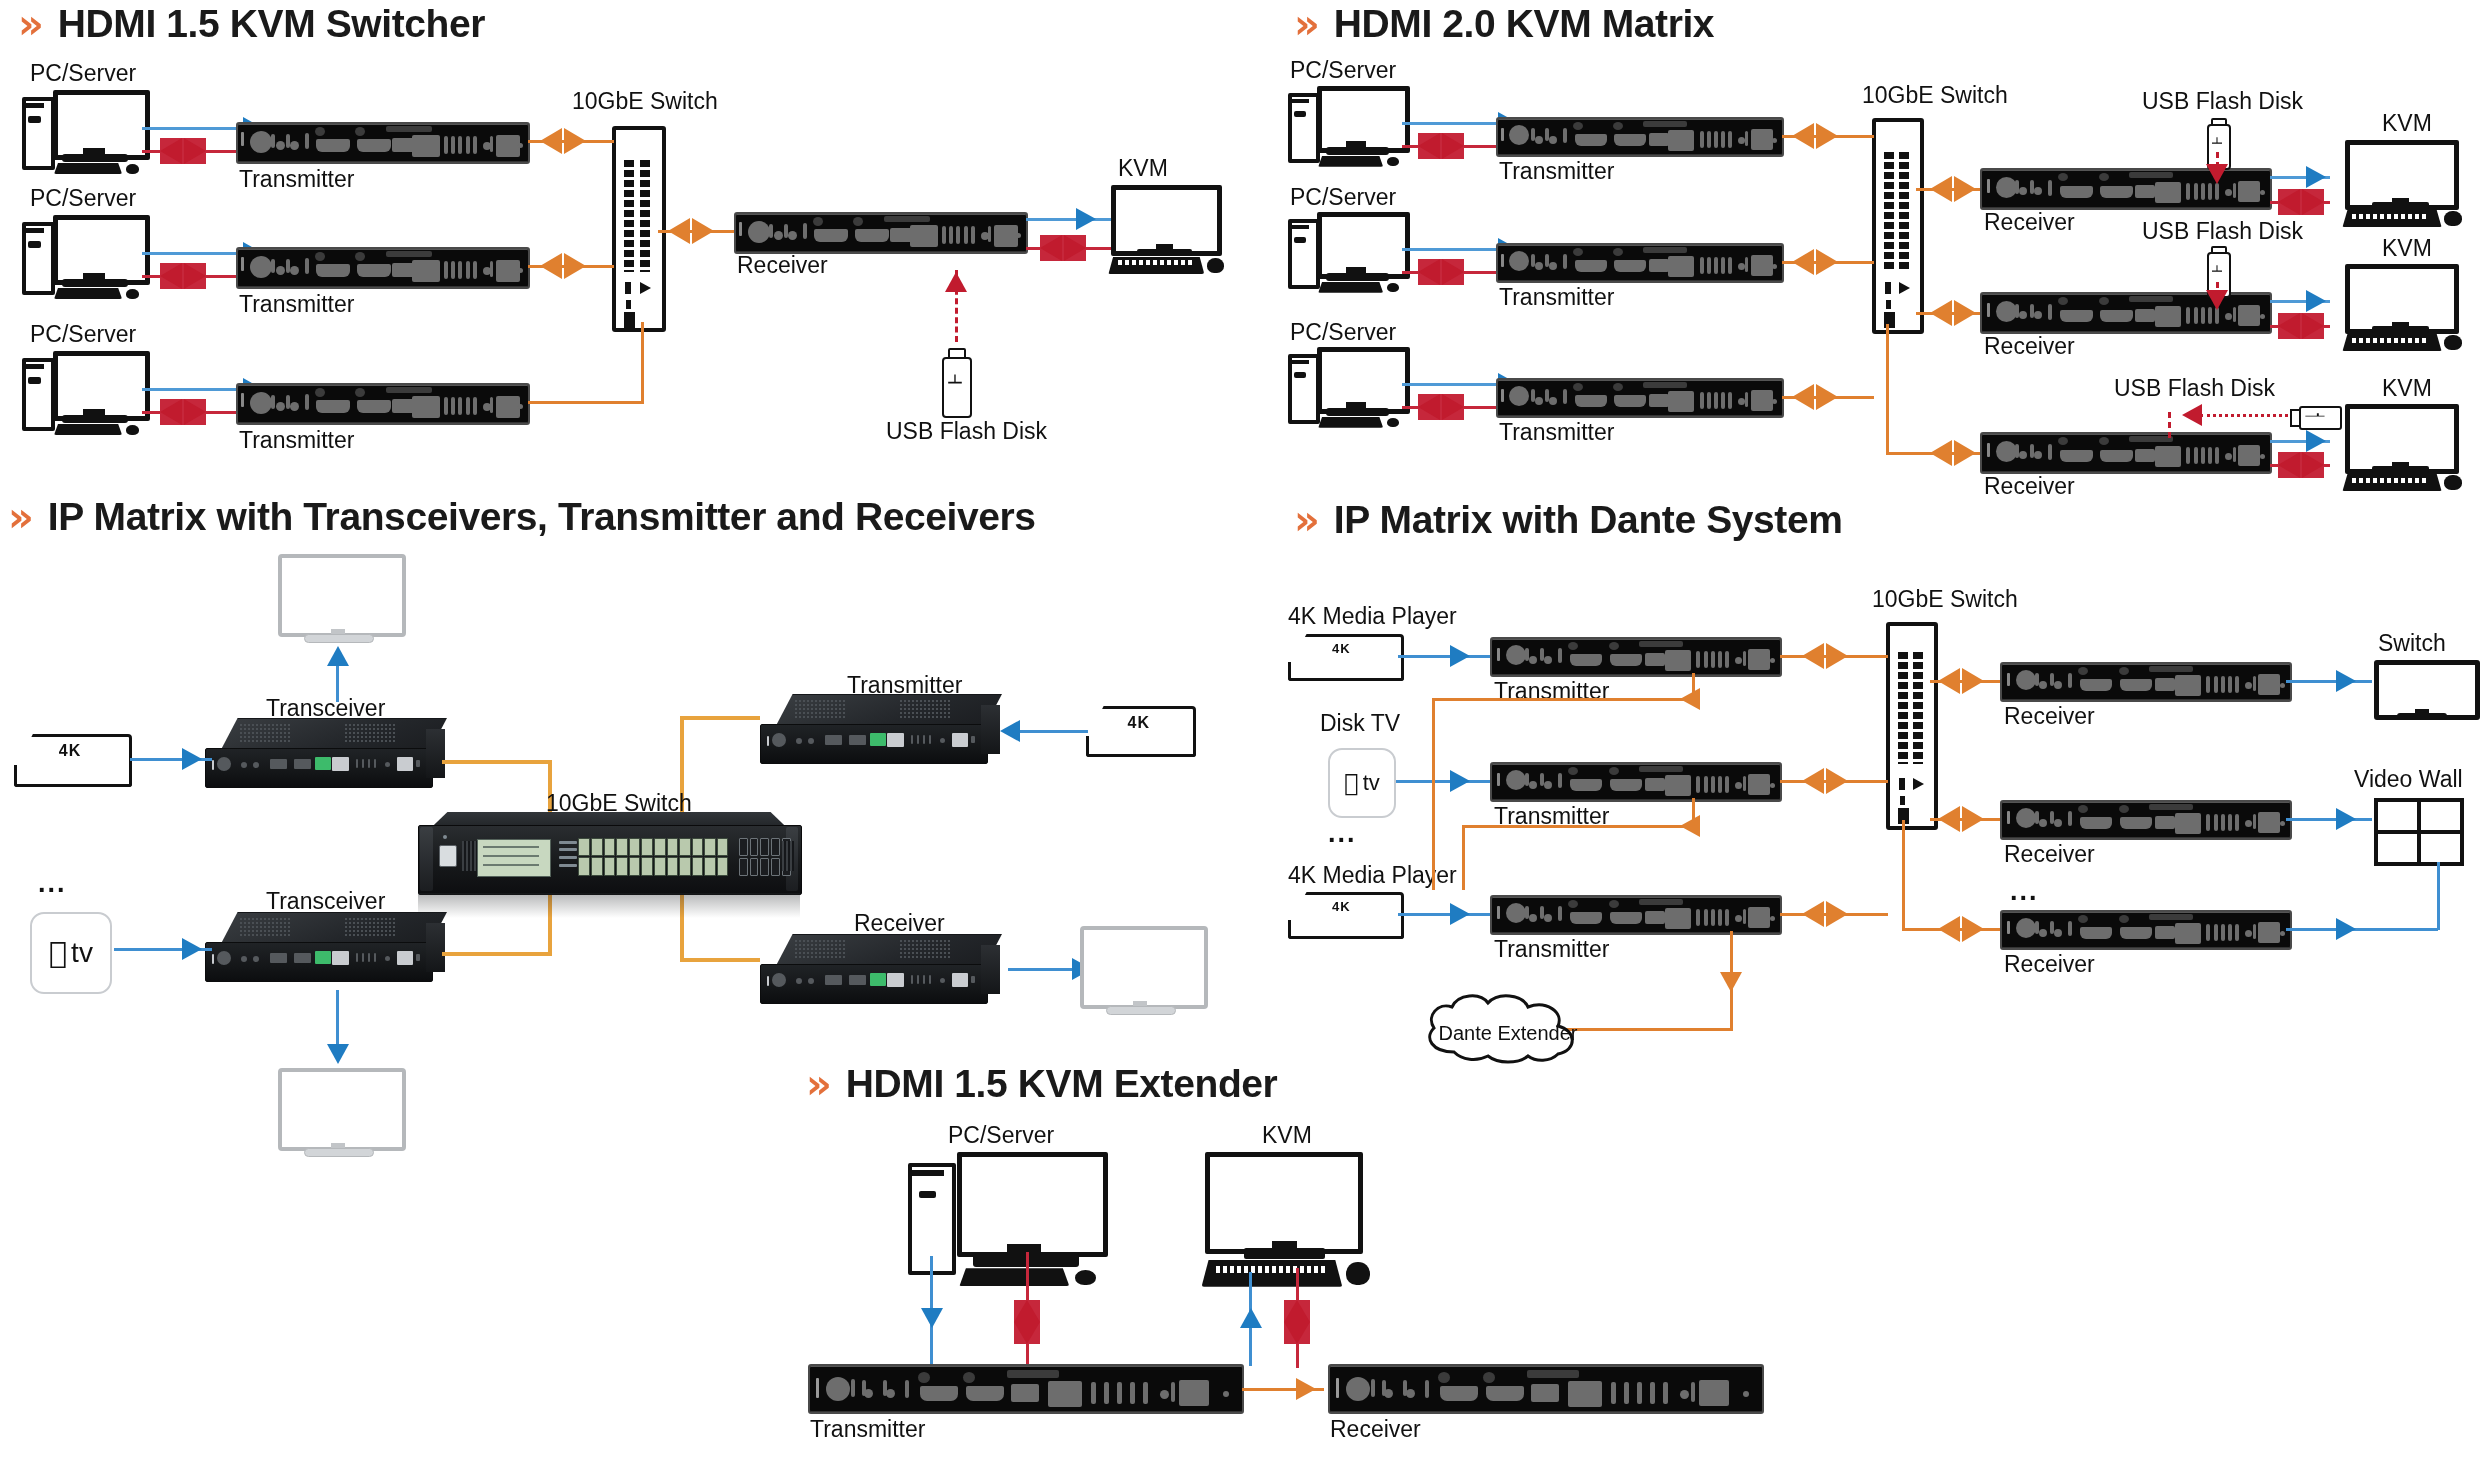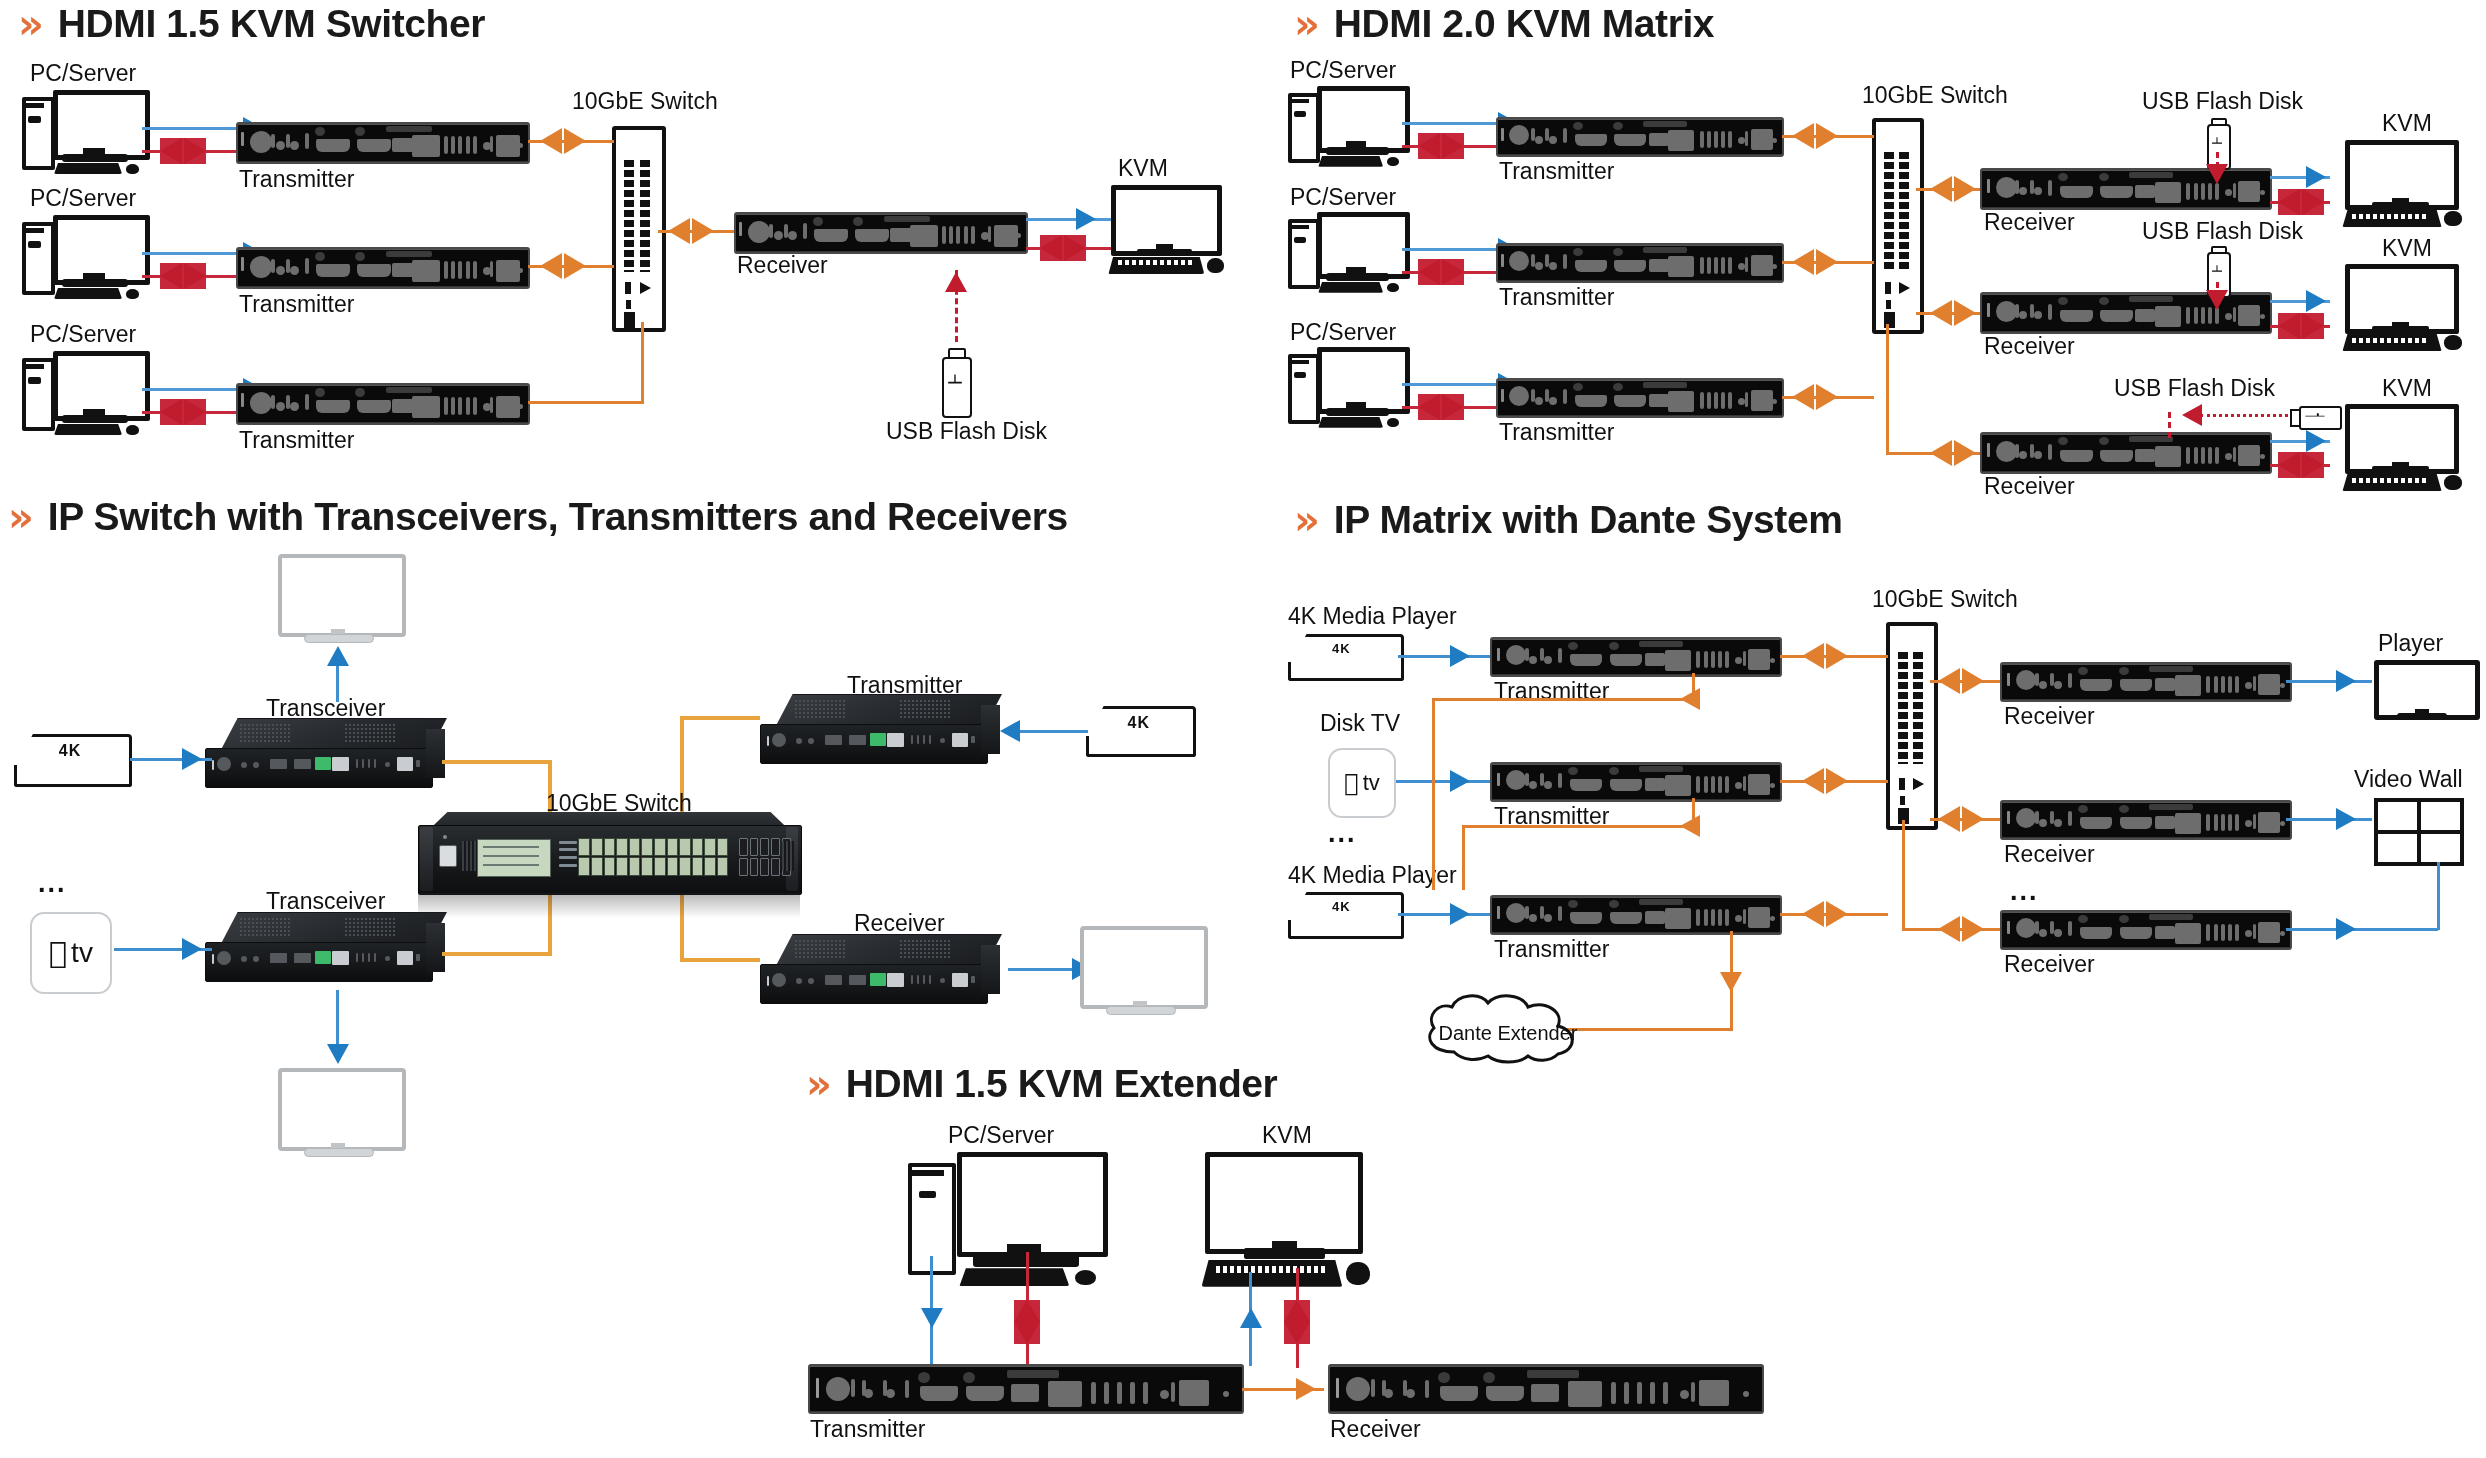--- a/index.html
+++ b/index.html
@@ -804,21 +804,21 @@
   <div class="mon"></div>
       <div class="neck"></div>
       <div class="base"></div>
   <div class="kb"></div>
       <div class="kbkeys"></div>
       <div class="mouse"></div>
 </div>
 
 <div class="sect-title" style="left:8px;top:495px;">
   <span class="chev">»</span>
-  <span class="txt">IP Switch with Transceivers, Transmitters and Receivers</span>
+  <span class="txt">IP Matrix with Transceivers, Transmitter and Receivers</span>
 </div>
 
 <div class="disp-grey" style="left:278px;top:554px;width:120px;height:92px;">
   <div class="scr"></div>
       <div class="neck"></div>
       <div class="base"></div>
 </div>
 <div class="ln v lblue" style="left:336px;top:650px;height:52px;"></div>
 <div class="ar u blue-a" style="left:327px;top:646px;"></div>
 
@@ -1273,21 +1273,21 @@
   <div class="p" style="left:81%;top:33%;width:4px;height:17px;"></div>
   <div class="pr" style="left:84.5%;top:49%;width:7px;height:7px;"></div>
   <div class="p" style="left:87%;top:33%;width:3px;height:15px;"></div>
   <div class="p" style="left:89%;top:29%;width:22px;height:21px;border-radius:2px;"></div>
   <div class="pr" style="left:96.5%;top:52%;width:5px;height:5px;"></div>
 </div>
 <div class="cap" style="left:2004px;top:951px;">Receiver</div>
 
 <div class="ln h lblue" style="left:2286px;top:680px;width:86px;"></div>
 <div class="ar r blue-a" style="left:2336px;top:670px;"></div>
-<div class="cap" style="left:2378px;top:630px;">Player</div>
+<div class="cap" style="left:2378px;top:630px;">Switch</div>
 <div class="disp" style="left:2374px;top:660px;width:96px;height:62px;">
   <div class="scr"></div>
       <div class="neck"></div>
       <div class="base"></div>
 </div>
 
 <div class="ln h lblue" style="left:2286px;top:818px;width:86px;"></div>
 <div class="ar r blue-a" style="left:2336px;top:808px;"></div>
 <div class="cap" style="left:2354px;top:766px;">Video  Wall</div>
 <div class="vwall" style="left:2376px;top:800px;width:86px;height:64px;">

